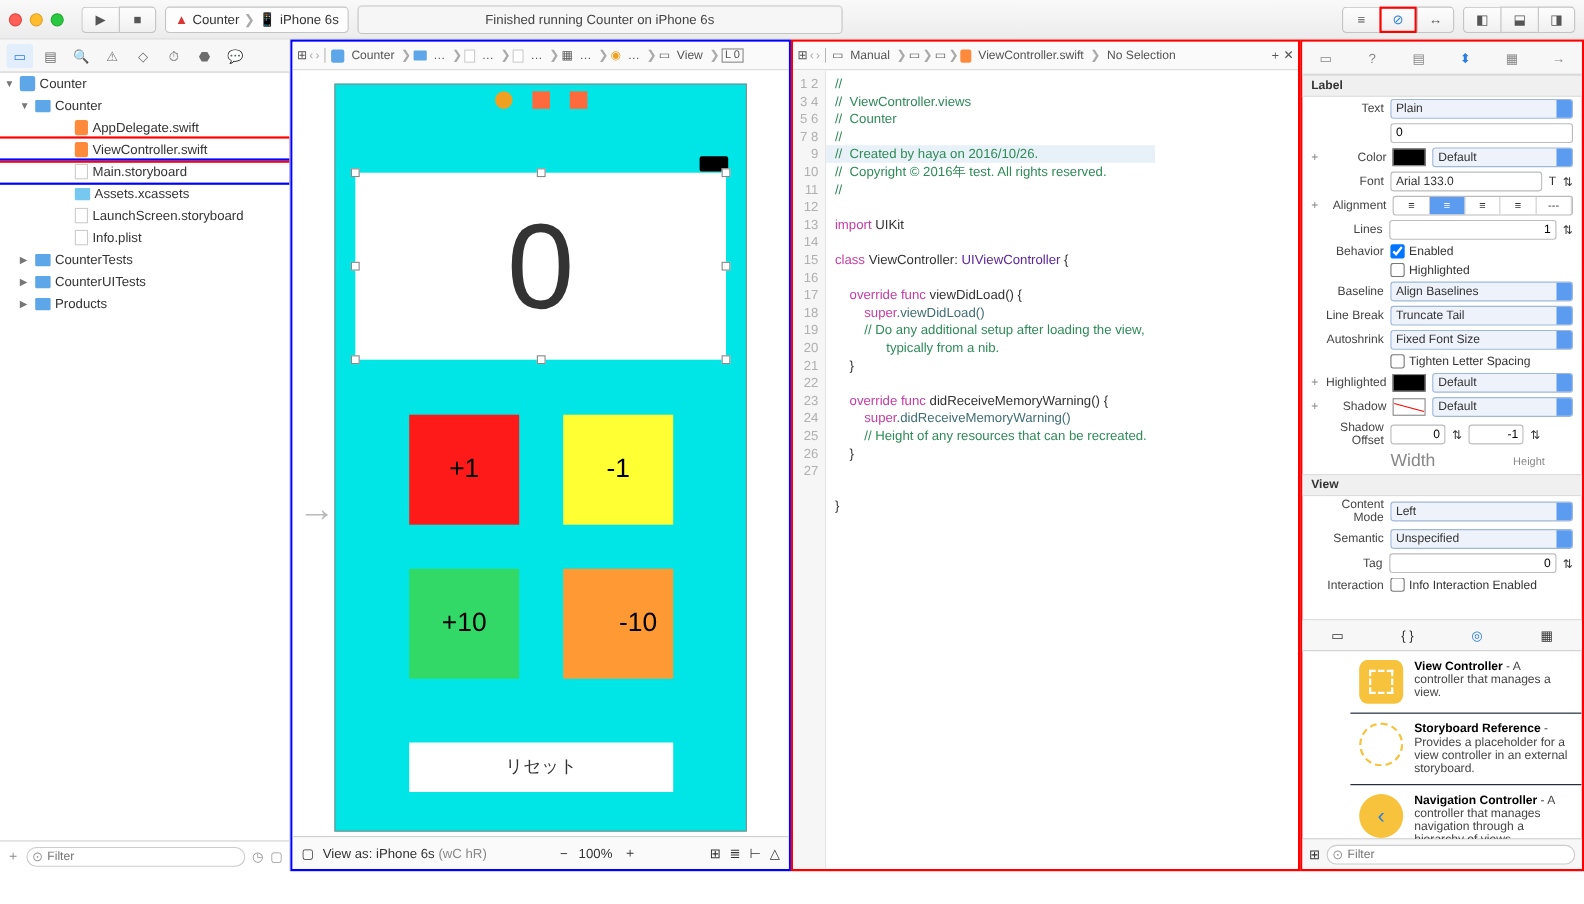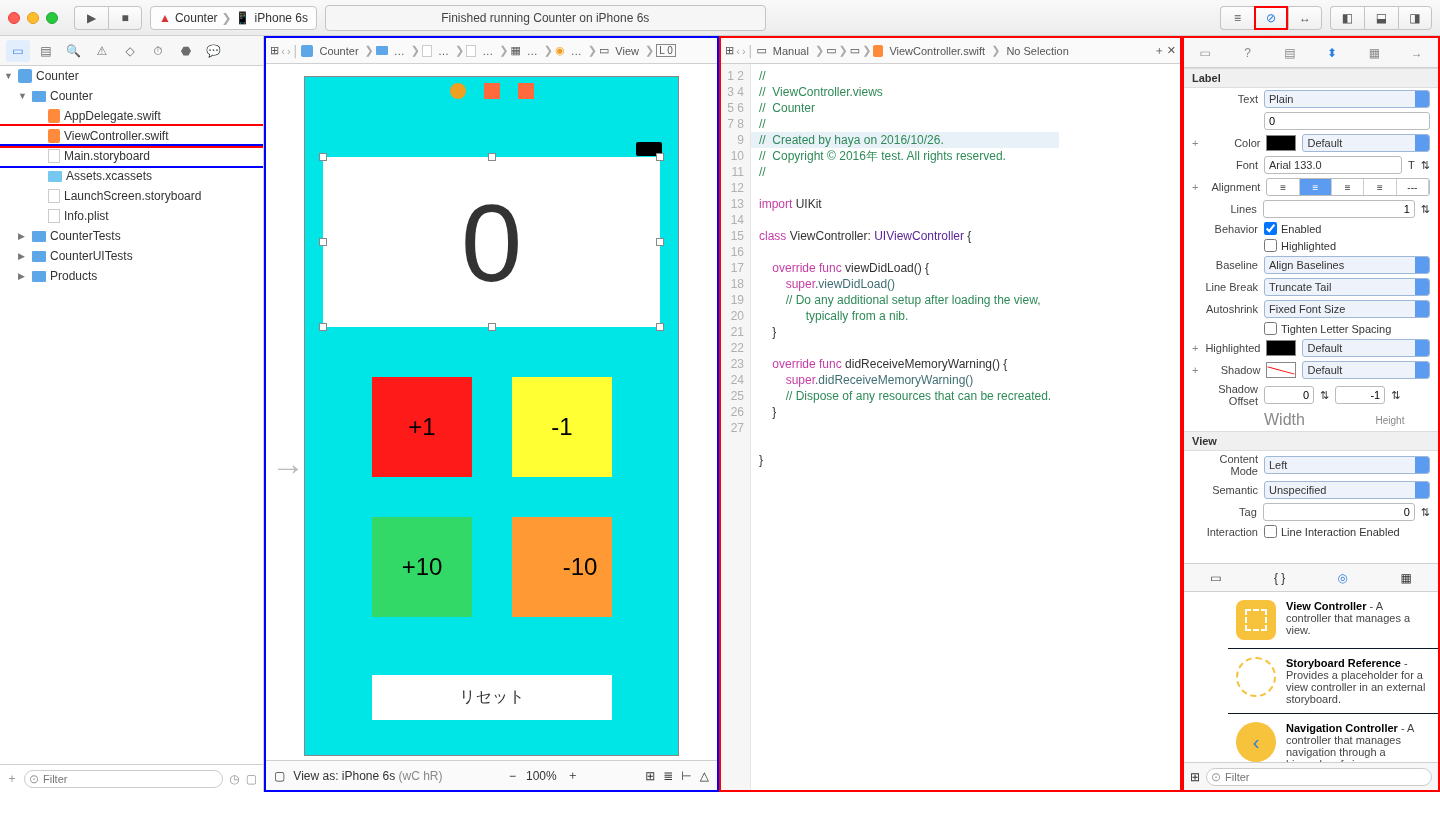--- a/index.html
+++ b/index.html
@@ -32,21 +32,21 @@
 .sidebar-left { width: 264px; border-right: 1px solid #d0d0d0; display: flex; flex-direction: column; }
 .file-tree { flex: 1; overflow: auto; font-size: 12px; }
 .tree-row { display: flex; align-items: center; height: 20px; padding-left: 4px; gap: 4px; white-space: nowrap; }
 .tree-row .disc { width: 10px; color: #777; font-size: 9px; }
 .folder-icon { width: 14px; height: 11px; background: #5da6e8; border-radius: 1px; display: inline-block; }
 .blue-proj { width: 14px; height: 14px; background: #5da6e8; border-radius: 2px; display: inline-block; }
 .file-icon { width: 12px; height: 14px; background: #fff; border: 1px solid #ccc; display: inline-block; }
 .swift-icon { width: 12px; height: 14px; background: #ff8a3c; border-radius: 2px; display: inline-block; }
 .sb-icon { width: 12px; height: 14px; background: #fff; border: 1px solid #ccc; display: inline-block; }
 .indent-1 { padding-left: 18px; }
-.indent-2 { padding-left: 34px; }
+.indent-2 { padding-left: 54px; }
 .row-selected-red { outline: 2px solid #f00; background: #fff; }
 .row-selected-blue { outline: 2px solid #00f; background: #fff; }
 .sidebar-bottom { height: 28px; border-top: 1px solid #d0d0d0; display: flex; align-items: center; padding: 0 6px; gap: 6px; }
 .filter-input { flex: 1; height: 18px; border: 1px solid #ccc; border-radius: 9px; padding: 0 18px 0 18px; font-size: 11px; color: #999; background: #fff; }
 .filter-wrap { position: relative; flex: 1; display: flex; align-items: center; }
 .filter-wrap::before { content: "⊙"; position: absolute; left: 5px; color: #999; font-size: 12px; }
 
 
 .editor-area { flex: 1; display: flex; }
 .pane { display: flex; flex-direction: column; }
@@ -372,21 +372,21 @@
 <span class="c-key">class</span><span> ViewController: </span><span class="c-type">UIViewController</span><span> {</span>
 
 <span class="c-key">    override func</span><span> viewDidLoad() {</span>
 <span class="c-super">        super</span><span class="c-call">.viewDidLoad()</span>
 <span class="c-comment">        // Do any additional setup after loading the view,</span>
 <span class="c-comment">              typically from a nib.</span>
 <span>    }</span>
 
 <span class="c-key">    override func</span><span> didReceiveMemoryWarning() {</span>
 <span class="c-super">        super</span><span class="c-call">.didReceiveMemoryWarning()</span>
-<span class="c-comment">        // Dispose of any resources that can be recreated.</span>
+<span class="c-comment">        // Height of any resources that can be recreated.</span>
 <span>    }</span>
 
 
 <span>}</span>
 
 
 </div>
       </div>
     </div>
   </div>
@@ -529,21 +529,21 @@
         </div>
       <div class="insp-row">
           <div class="insp-label-col">Tag</div>
           <input class="insp-field" style="text-align: right;" value="0">
           <span>⇅</span>
         </div>
       <div class="insp-row">
           <div class="insp-label-col">Interaction</div>
           <label class="checkbox">
             <input type="checkbox" style="">
-            <span>Line Interaction Enabled</span>
+            <span>Info Interaction Enabled</span>
           </label>
         </div>
     </div>
 
     <div class="library">
       <div class="lib-tabs">
         <span>▭</span>
         <span>{ }</span>
         <span class="active" style="color:#2a7de1">◎</span>
         <span>▦</span>

